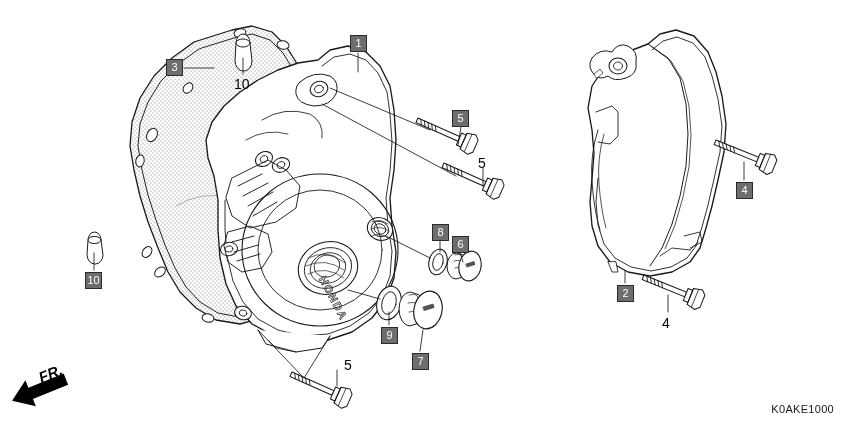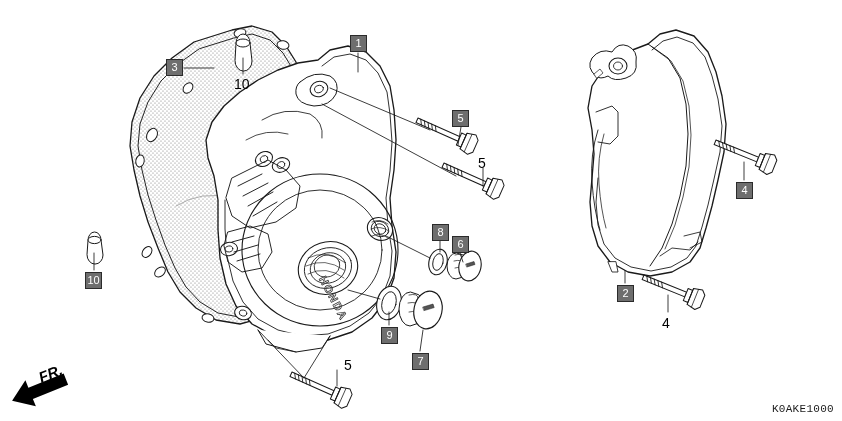--- a/index.html
+++ b/index.html
@@ -42,21 +42,21 @@
     white-space: nowrap;
   }
   
   #drawing-code {
     position: absolute;
     right: 8px;
     bottom: 6px;
     font-size: 11px;
     letter-spacing: 0.3px;
     color: #1a1a1a;
-    font-family: Liberation Mono, monospace;
+    font-family: Liberation Sans, sans-serif;
   }
   
   #fr-marker {
     position: absolute;
     left: 6px;
     top: 366px;
     width: 76px;
     height: 46px;
   }
   #fr-label {

